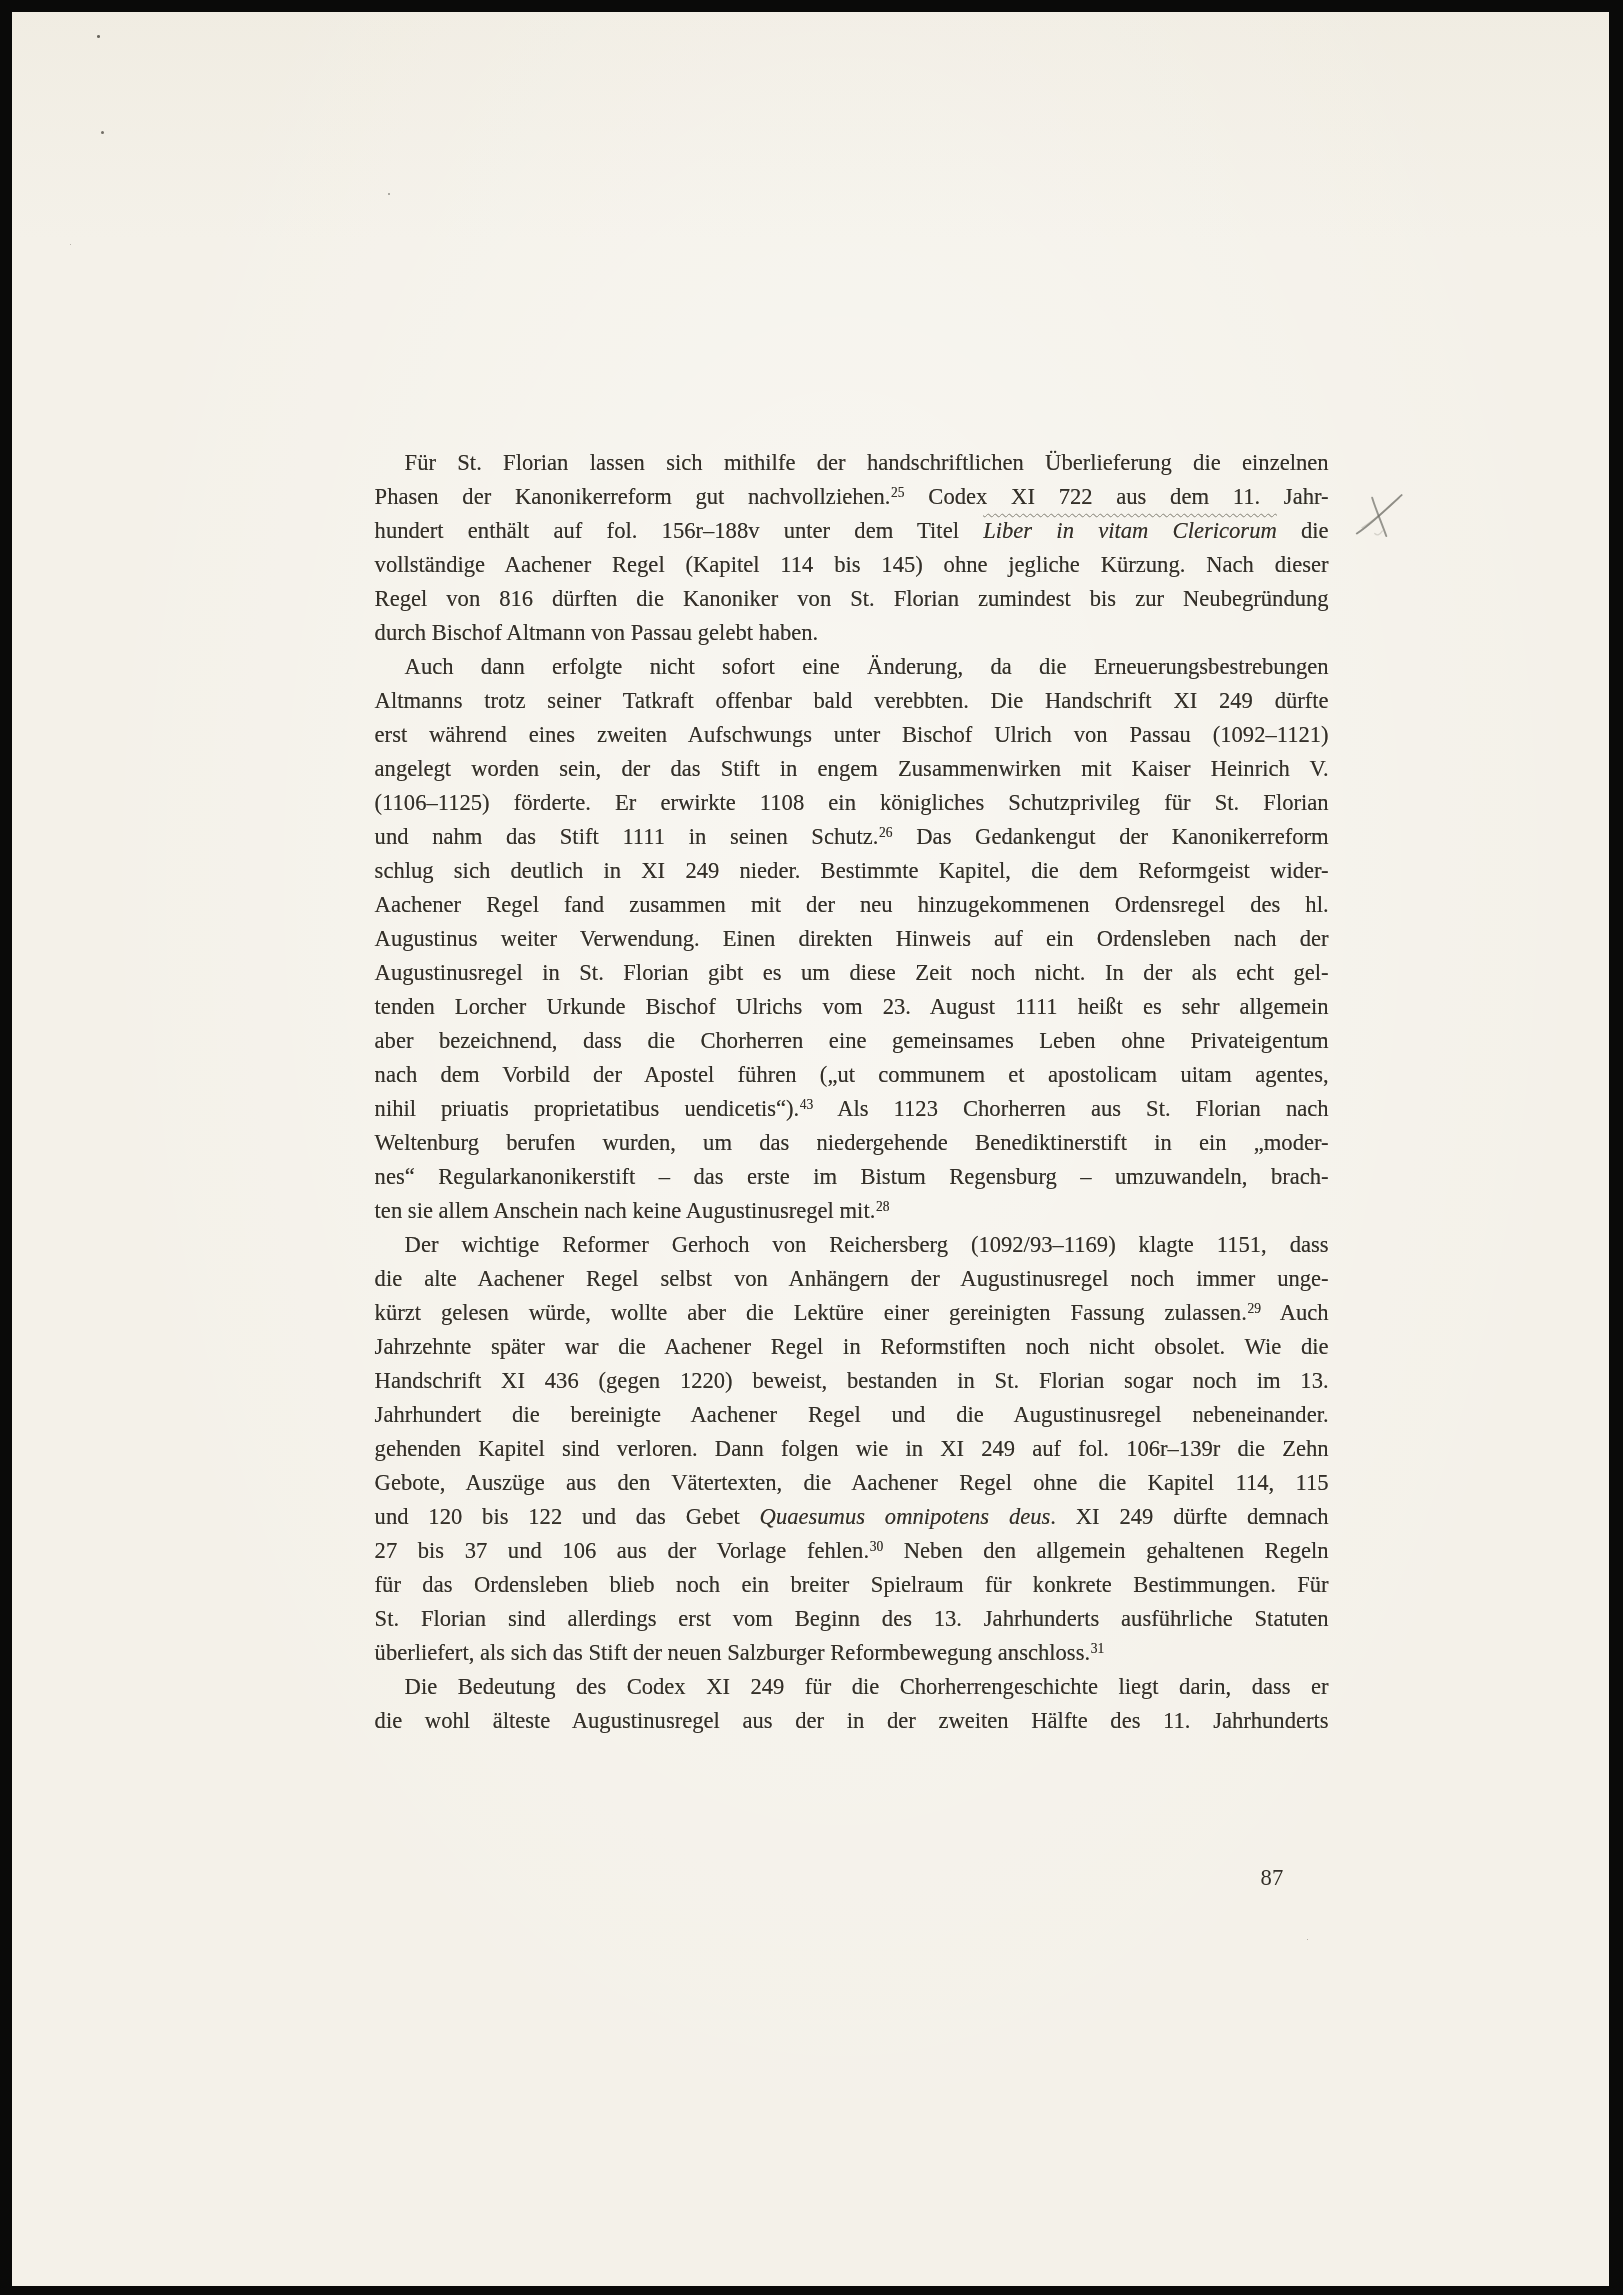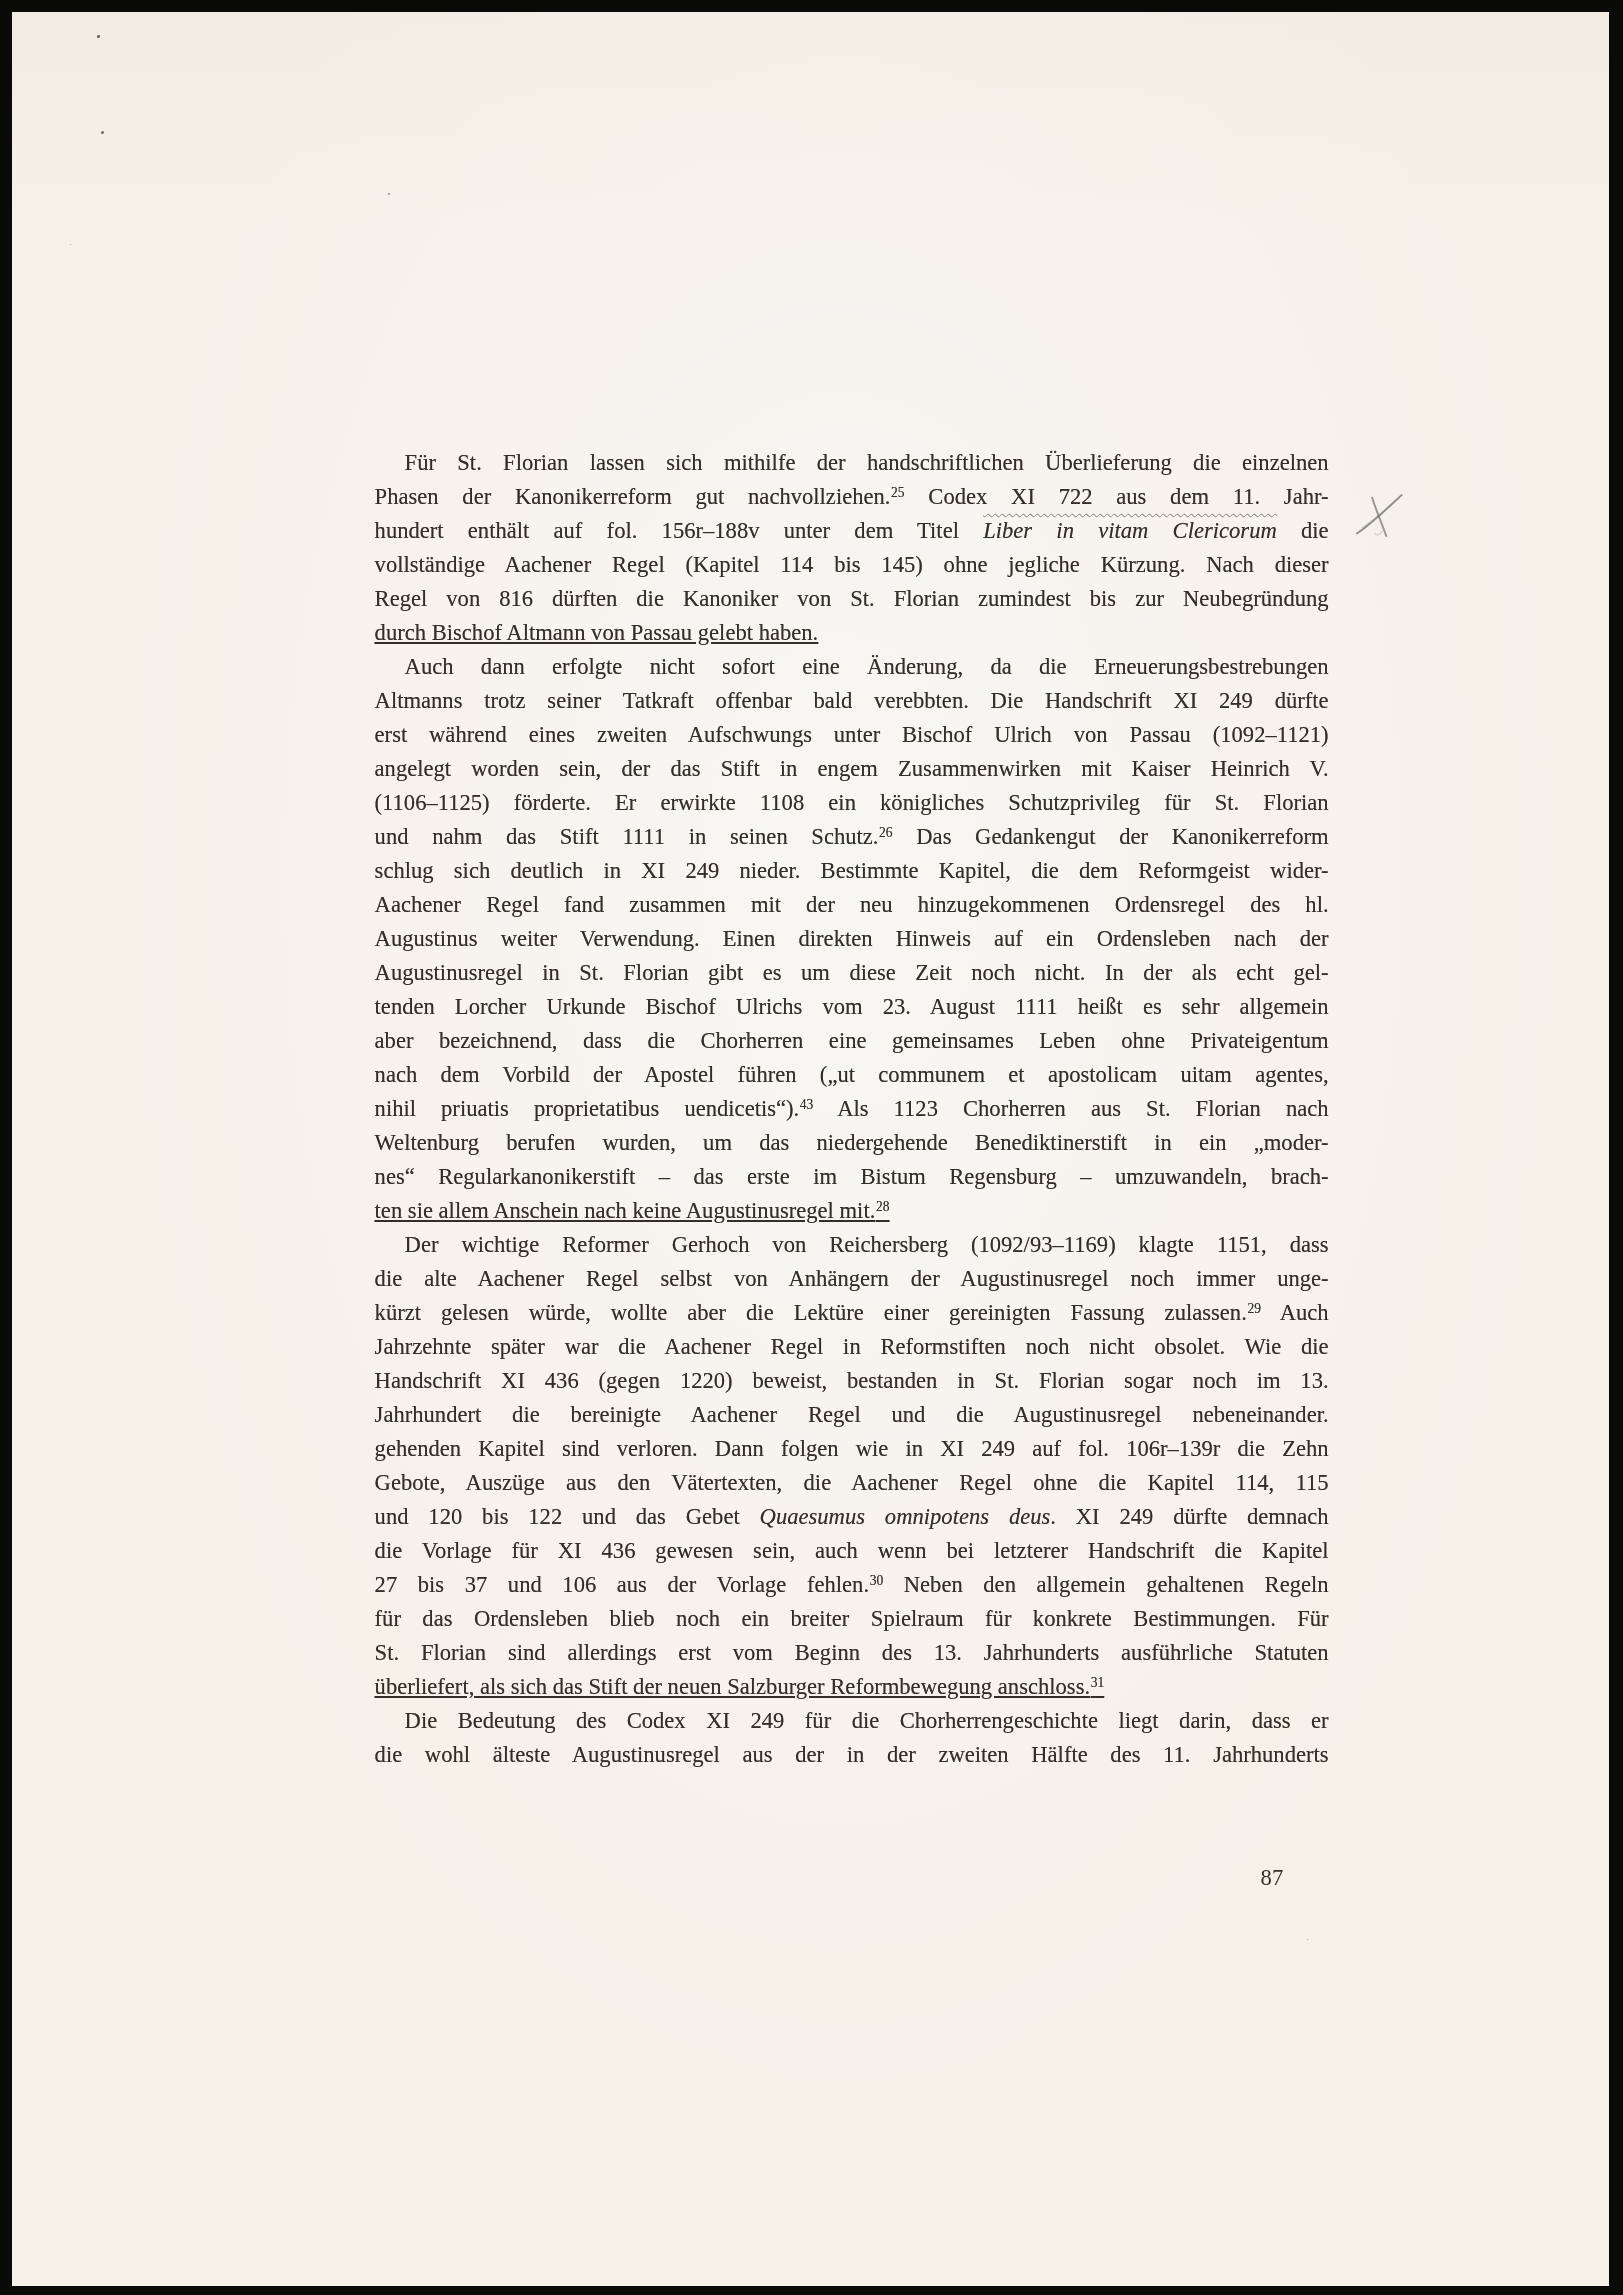--- a/index.html
+++ b/index.html
@@ -6,21 +6,21 @@
   .scan{position:relative;width:1623px;height:2295px;background:#0a0a09;overflow:hidden;
         font-family:"Liberation Serif","DejaVu Serif",serif;}
   .paper{position:absolute;left:11.6px;top:11.6px;width:1597px;height:2274px;
          background-color:#f4f1e9;
          background-image:radial-gradient(ellipse at 52% 38%, rgba(255,255,255,0.40), rgba(255,255,255,0) 65%),
                           linear-gradient(180deg, rgba(232,226,211,0.30), rgba(232,226,211,0) 10%);}
   .textblock{position:absolute;left:363px;top:434px;width:954px;
              font-size:22.6px;line-height:34px;color:#332f28;
              text-shadow:0 0 0.3px rgba(51,47,40,0.55);}
   .line{height:34px;text-align:justify;text-align-last:justify;}
-  .line.last{text-align-last:left;text-decoration:underline;}
+  .line.last{text-align-last:left;}
   .line.indent{text-indent:30px;}
   .sup{font-size:0.6em;line-height:0;position:relative;top:-0.48em;margin-left:0.6px;}
   .it{font-style:italic;}
   .itw{font-style:italic;
        text-decoration-line:overline;
        text-decoration-style:wavy;
        text-decoration-color:#a5a296;
        text-decoration-thickness:1.3px;}
   .pagenum{position:absolute;left:1232px;top:1853px;font-size:22.6px;color:#332f28;margin-left:17px;}
   .xmark{position:absolute;left:1341px;top:479px;width:55px;height:53px;}
@@ -58,21 +58,20 @@
         <div class="line last"><span>ten sie allem Anschein nach keine Augustinusregel mit.</span><span class="sup">28</span></div>
         <div class="line indent"><span>Der wichtige Reformer Gerhoch von Reichersberg (1092/93–1169) klagte 1151, dass</span></div>
         <div class="line"><span>die alte Aachener Regel selbst von Anhängern der Augustinusregel noch immer unge-</span></div>
         <div class="line"><span>kürzt gelesen würde, wollte aber die Lektüre einer gereinigten Fassung zulassen.</span><span class="sup">29</span><span> Auch</span></div>
         <div class="line"><span>Jahrzehnte später war die Aachener Regel in Reformstiften noch nicht obsolet. Wie die</span></div>
         <div class="line"><span>Handschrift XI 436 (gegen 1220) beweist, bestanden in St. Florian sogar noch im 13.</span></div>
         <div class="line"><span>Jahrhundert die bereinigte Aachener Regel und die Augustinusregel nebeneinander.</span></div>
         <div class="line"><span>gehenden Kapitel sind verloren. Dann folgen wie in XI 249 auf fol. 106r–139r die Zehn</span></div>
         <div class="line"><span>Gebote, Auszüge aus den Vätertexten, die Aachener Regel ohne die Kapitel 114, 115</span></div>
         <div class="line"><span>und 120 bis 122 und das Gebet </span><span class="it">Quaesumus omnipotens deus</span><span>. XI 249 dürfte demnach</span></div>
-        <div class="line"><span>die Vorlage für XI 436 gewesen sein, auch wenn bei letzterer Handschrift die Kapitel</span></div>
         <div class="line"><span>27 bis 37 und 106 aus der Vorlage fehlen.</span><span class="sup">30</span><span> Neben den allgemein gehaltenen Regeln</span></div>
         <div class="line"><span>für das Ordensleben blieb noch ein breiter Spielraum für konkrete Bestimmungen. Für</span></div>
         <div class="line"><span>St. Florian sind allerdings erst vom Beginn des 13. Jahrhunderts ausführliche Statuten</span></div>
         <div class="line last"><span>überliefert, als sich das Stift der neuen Salzburger Reformbewegung anschloss.</span><span class="sup">31</span></div>
         <div class="line indent"><span>Die Bedeutung des Codex XI 249 für die Chorherrengeschichte liegt darin, dass er</span></div>
         <div class="line"><span>die wohl älteste Augustinusregel aus der in der zweiten Hälfte des 11. Jahrhunderts</span></div>
       </div>
 
     <div class="pagenum">87</div>
 

